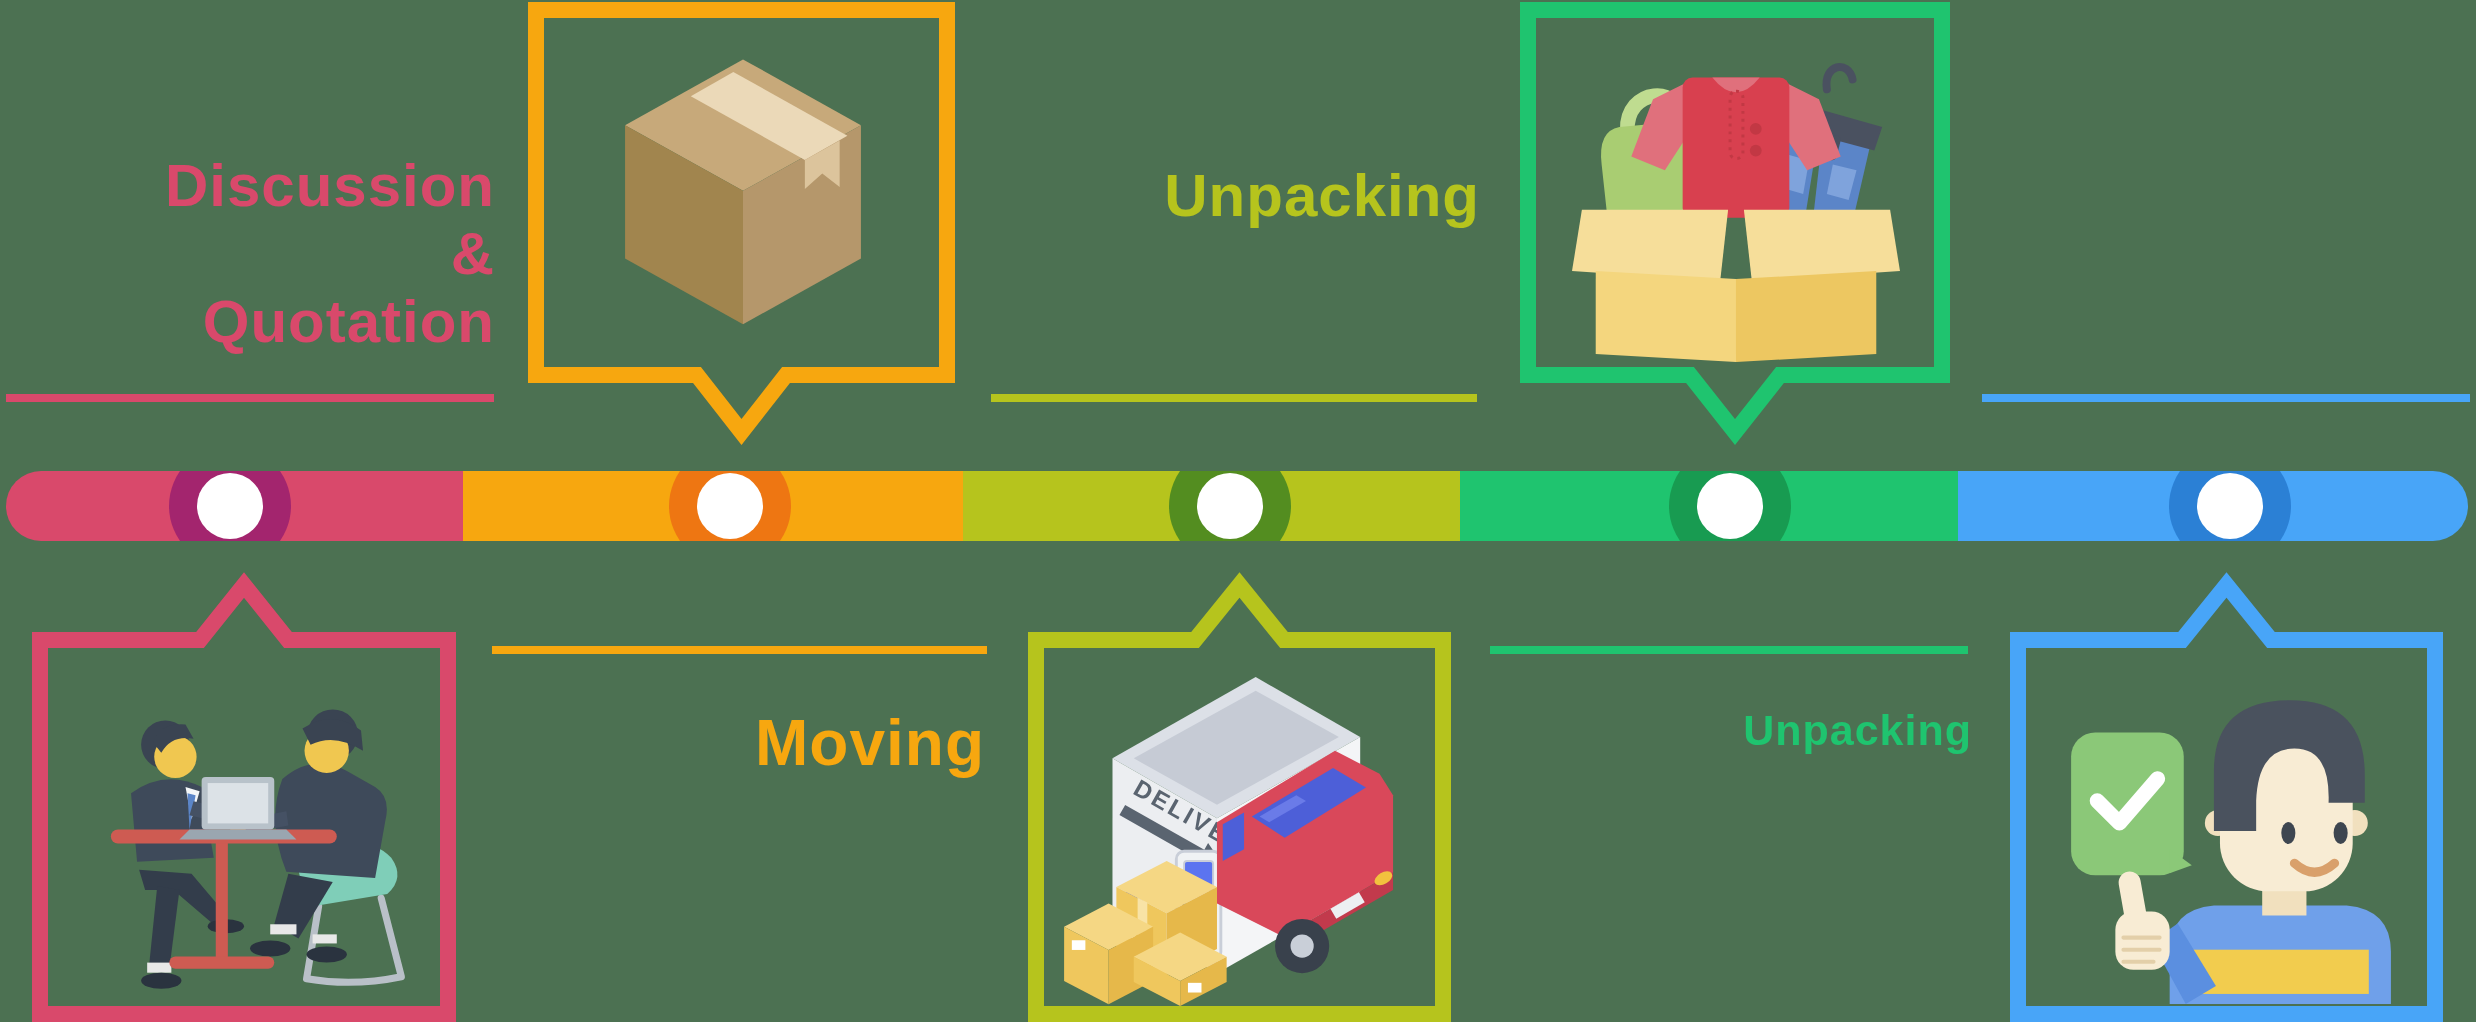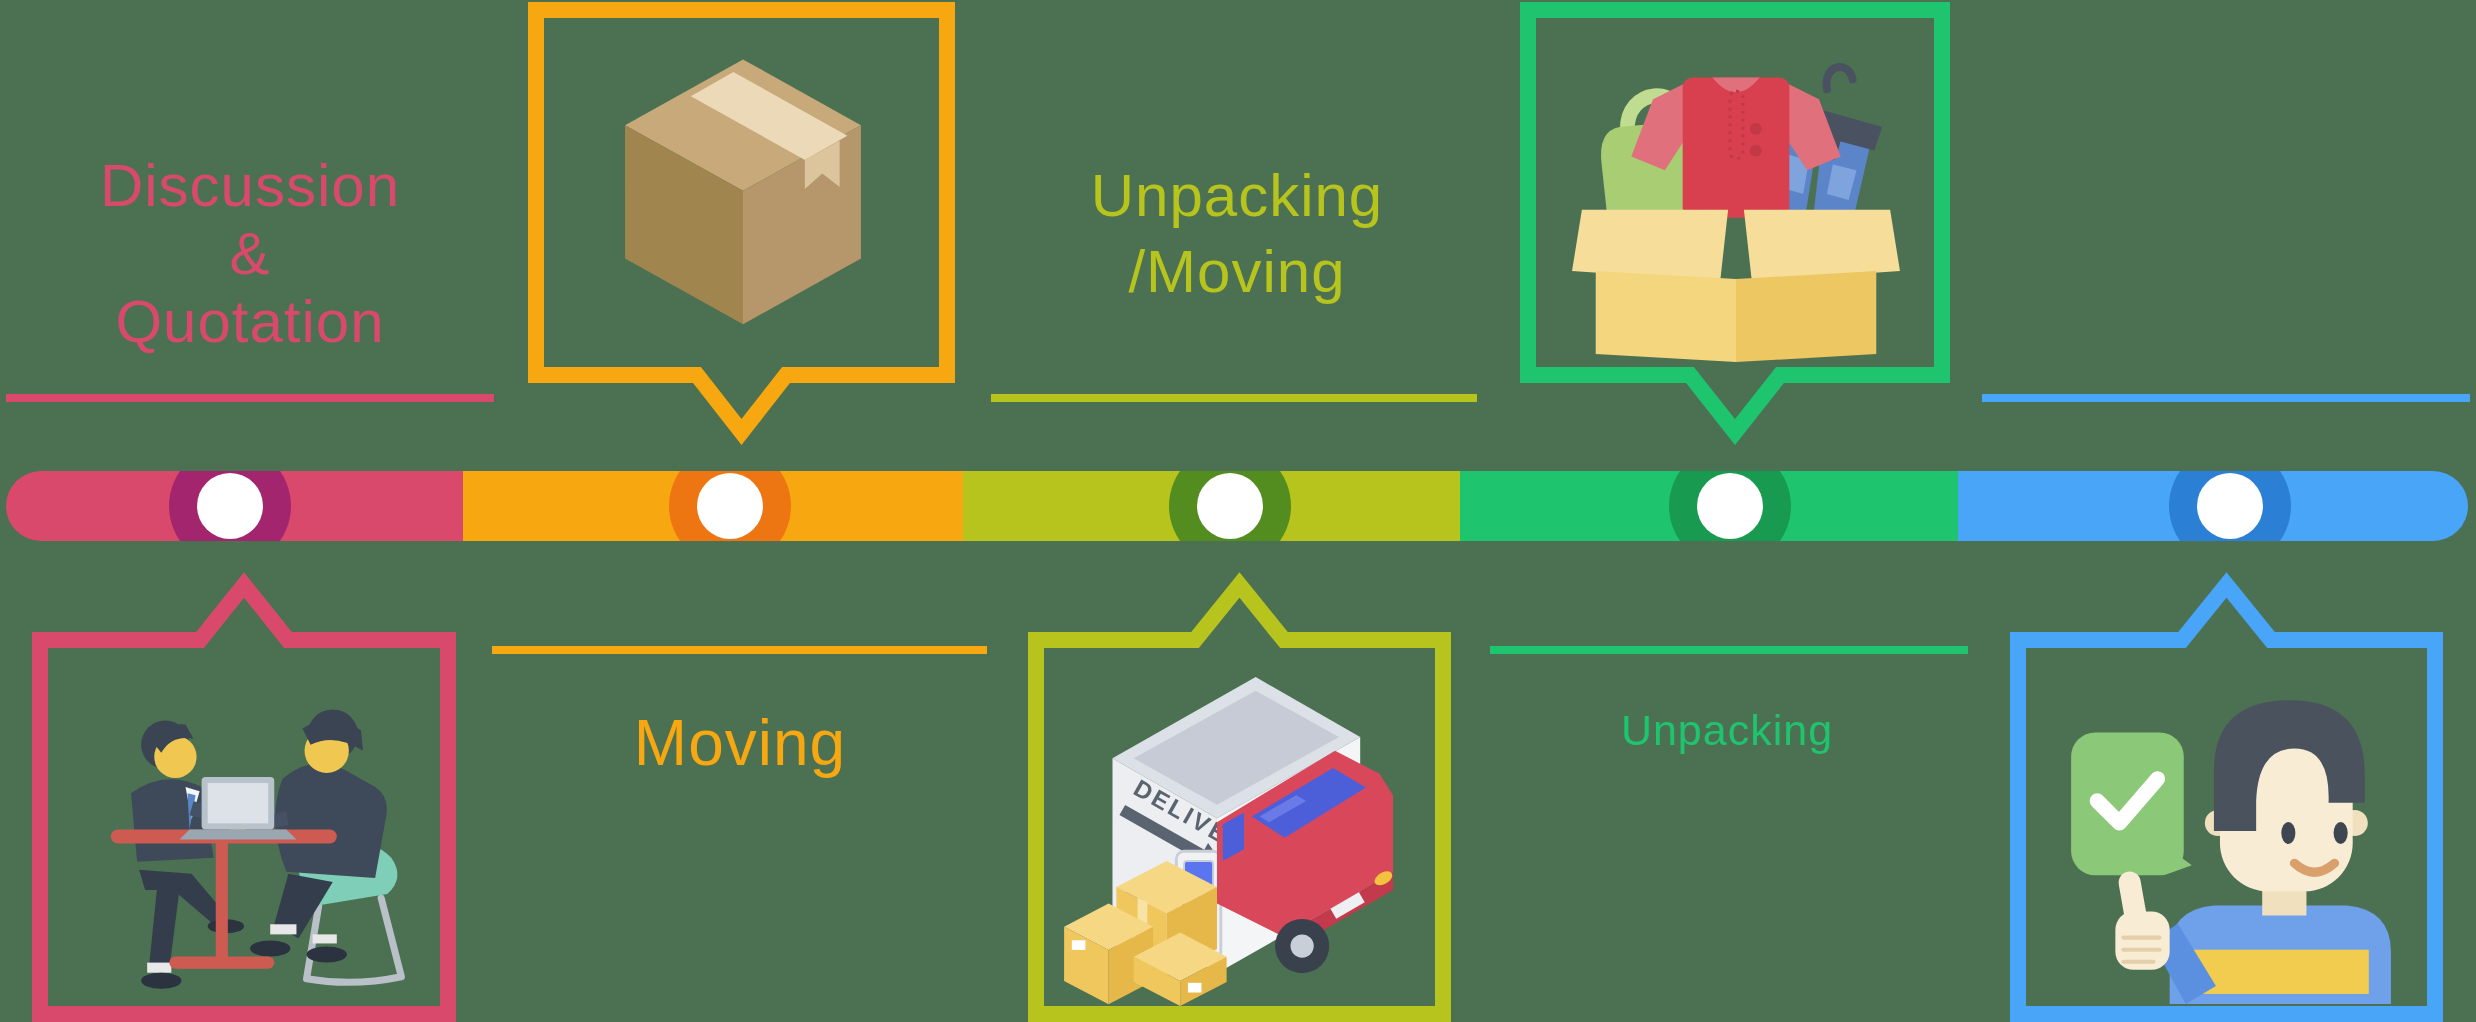--- a/index.html
+++ b/index.html
@@ -1,18 +1,18 @@
 <!DOCTYPE html>
 <html><head>
 <meta charset="utf-8">
 <style>
   html,body{margin:0;padding:0;}
   .stage{position:relative;width:2476px;height:1022px;background:#4C7152;overflow:hidden;
          font-family:"Liberation Sans",sans-serif;}
-  .label{position:absolute;font-weight:normal;text-align:center;letter-spacing:1px;}
+  .label{position:absolute;font-weight:bold;text-align:right;letter-spacing:1px;}
   .uline{position:absolute;height:8px;}
   .bar{position:absolute;left:6px;top:471px;width:2462px;height:70px;border-radius:35px;
        overflow:hidden;display:flex;}
   .seg{height:70px;}
   .halo{position:absolute;width:122px;height:122px;border-radius:50%;top:-26px;}
   .dot{position:absolute;width:66px;height:66px;border-radius:50%;background:#FFFFFF;top:2px;}
   .abs{position:absolute;}
   svg{display:block;overflow:visible;}
 </style>
 </head>
@@ -20,21 +20,20 @@
 
 <div class="stage">
 
   <div class="label" style="left:5px;top:152px;width:490px;font-size:60px;line-height:68px;color:#D9496B;">
     <div>Discussion</div>
     <div>&amp;</div>
     <div>Quotation</div>
   </div>
   <div class="label" style="left:994px;top:158px;width:486px;font-size:60px;line-height:76px;color:#B6C41D;">
     <div>Unpacking</div>
-    <div>/Moving</div>
   </div>
 
   <div class="uline" style="left:6px;top:394px;width:488px;background:#D9496B;"></div>
   <div class="uline" style="left:991px;top:394px;width:486px;background:#B6C41D;"></div>
   <div class="uline" style="left:1982px;top:394px;width:488px;background:#48A5F8;"></div>
 
   <svg class="abs" style="left:528px;top:0px;" width="427" height="447" viewBox="0 0 427 447">
     <path d="M8,10 H419 V375 H258 L213.5,432 L169,375 H8 Z" fill="none" stroke="#F7A70F" stroke-width="16" stroke-miterlimit="12"></path>
   </svg>
   <svg class="abs" style="left:1520px;top:0px;" width="430" height="447" viewBox="0 0 430 447">

